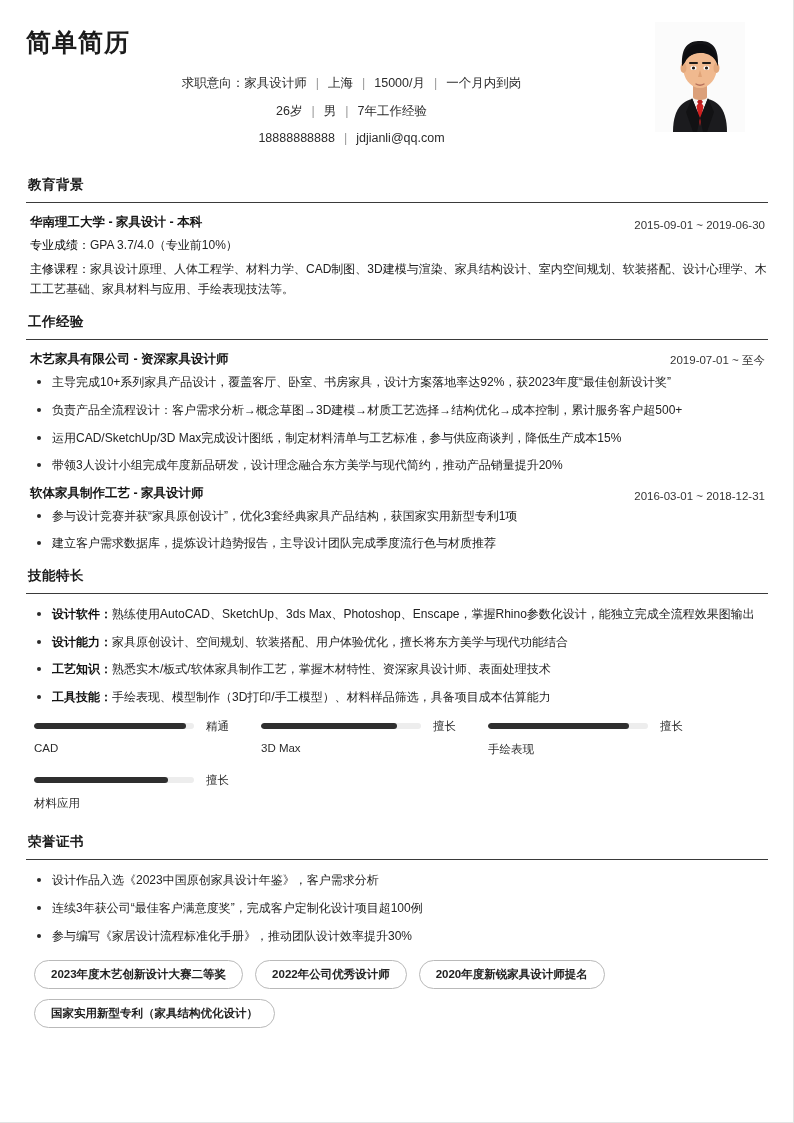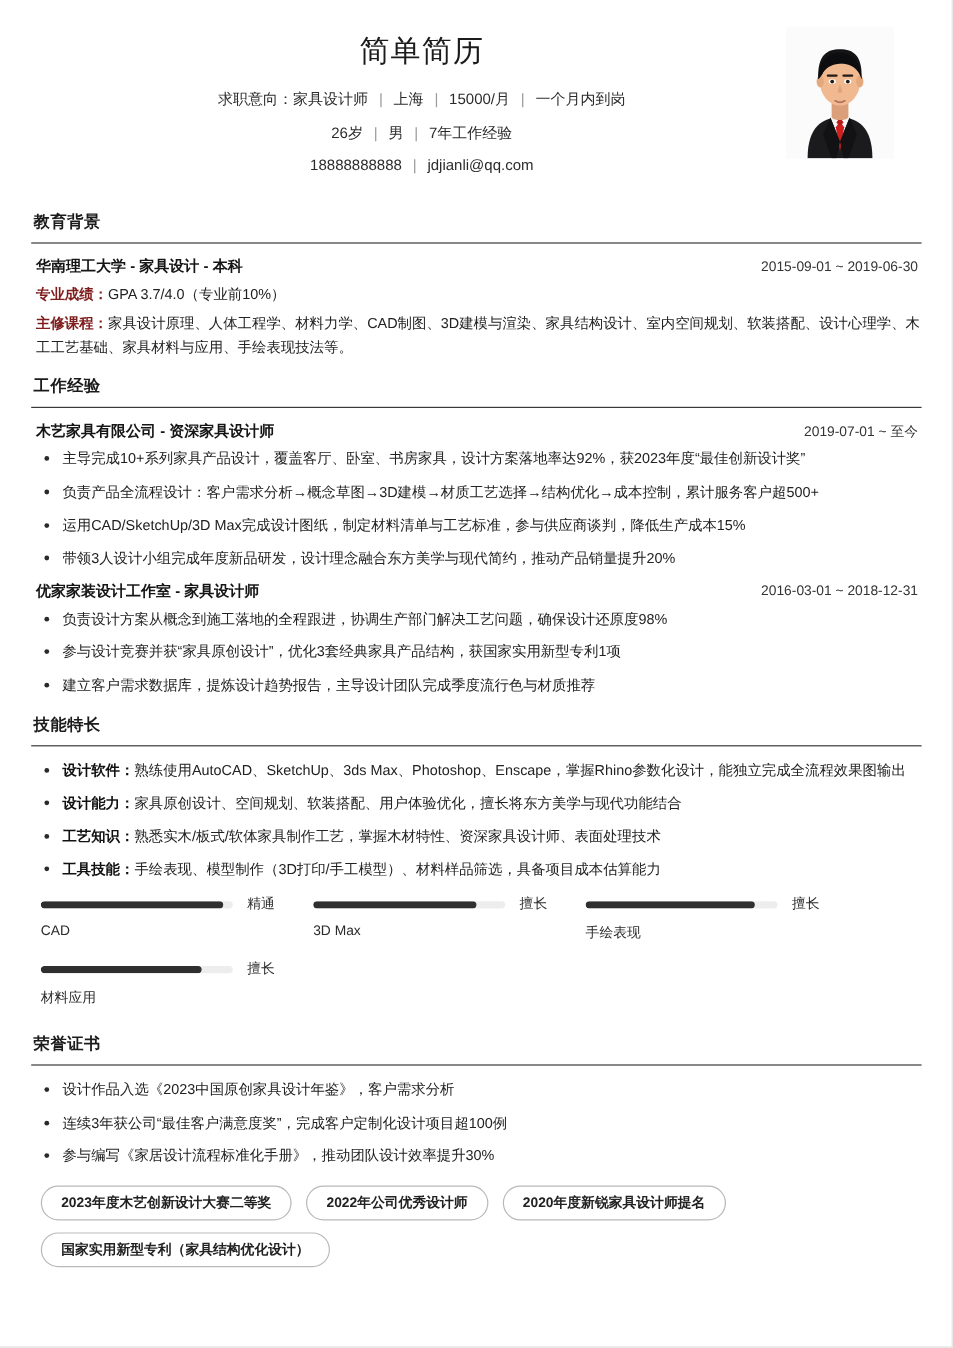--- a/index.html
+++ b/index.html
@@ -24,23 +24,23 @@
     padding: 0 26px;
   }
 
   
   .header {
     position: relative;
     padding-top: 26px;
     padding-bottom: 6px;
   }
   .resume-title {
-    text-align: center;
+    text-align: left;
     font-size: 25px;
-    font-weight: normal;
+    font-weight: bold;
     color: #1b1b1b;
     letter-spacing: 1px;
     margin: 0 0 16px 0;
     padding-right: 90px;
   }
   .meta-line {
     text-align: center;
     font-size: 12.5px;
     color: #2b2b2b;
     margin-bottom: 11px;
@@ -82,42 +82,42 @@
     margin-bottom: 11px;
   }
 
   
   .entry {
     margin-bottom: 6px;
   }
   .entry-head {
     display: flex;
     justify-content: space-between;
-    align-items: center;
+    align-items: flex-end;
     padding: 0 2px 0 4px;
     margin-bottom: 5px;
   }
   .entry-title {
     font-size: 12.5px;
     font-weight: bold;
     color: #151515;
   }
   .entry-date {
     font-size: 11.5px;
     color: #333;
     white-space: nowrap;
   }
   .kv-line {
     font-size: 12px;
     color: #222;
     padding-left: 4px;
     margin-bottom: 4px;
     line-height: 1.65;
   }
-  .kv-line b { font-weight: bold; color: #7f1d1d; }
+  .kv-line b { font-weight: normal; color: #000000; }
 
   
   ul.bullets {
     list-style: none;
     margin: 0;
     padding: 0 6px 0 4px;
   }
   ul.bullets > li {
     position: relative;
     padding-left: 22px;
@@ -288,25 +288,24 @@
         <ul class="bullets">
           <li>主导完成10+系列家具产品设计，覆盖客厅、卧室、书房家具，设计方案落地率达92%，获2023年度“最佳创新设计奖”</li>
           <li>负责产品全流程设计：客户需求分析→概念草图→3D建模→材质工艺选择→结构优化→成本控制，累计服务客户超500+</li>
           <li>运用CAD/SketchUp/3D Max完成设计图纸，制定材料清单与工艺标准，参与供应商谈判，降低生产成本15%</li>
           <li>带领3人设计小组完成年度新品研发，设计理念融合东方美学与现代简约，推动产品销量提升20%</li>
         </ul>
       </div>
 
       <div class="entry" style="margin-top:10px;">
         <div class="entry-head">
-          <span class="entry-title">优家家装设计工作室 - 家具设计师</span>
+          <span class="entry-title">软体家具制作工艺 - 家具设计师</span>
           <span class="entry-date">2016-03-01 ~ 2018-12-31</span>
         </div>
         <ul class="bullets">
-          <li>负责设计方案从概念到施工落地的全程跟进，协调生产部门解决工艺问题，确保设计还原度98%</li>
           <li>参与设计竞赛并获“家具原创设计”，优化3套经典家具产品结构，获国家实用新型专利1项</li>
           <li>建立客户需求数据库，提炼设计趋势报告，主导设计团队完成季度流行色与材质推荐</li>
         </ul>
       </div>
     </div>
 
     <div class="section">
       <div class="section-title">技能特长</div>
       <div class="section-rule"></div>
 

